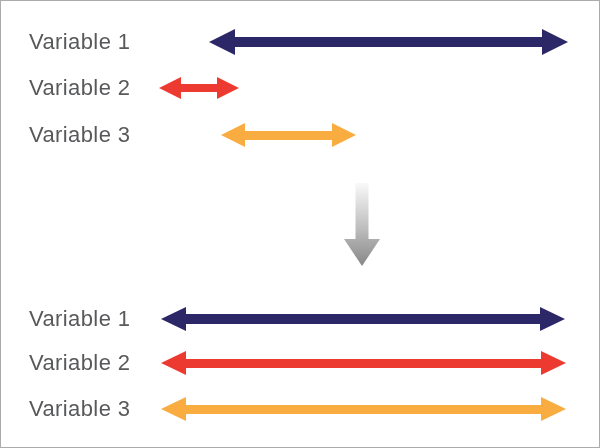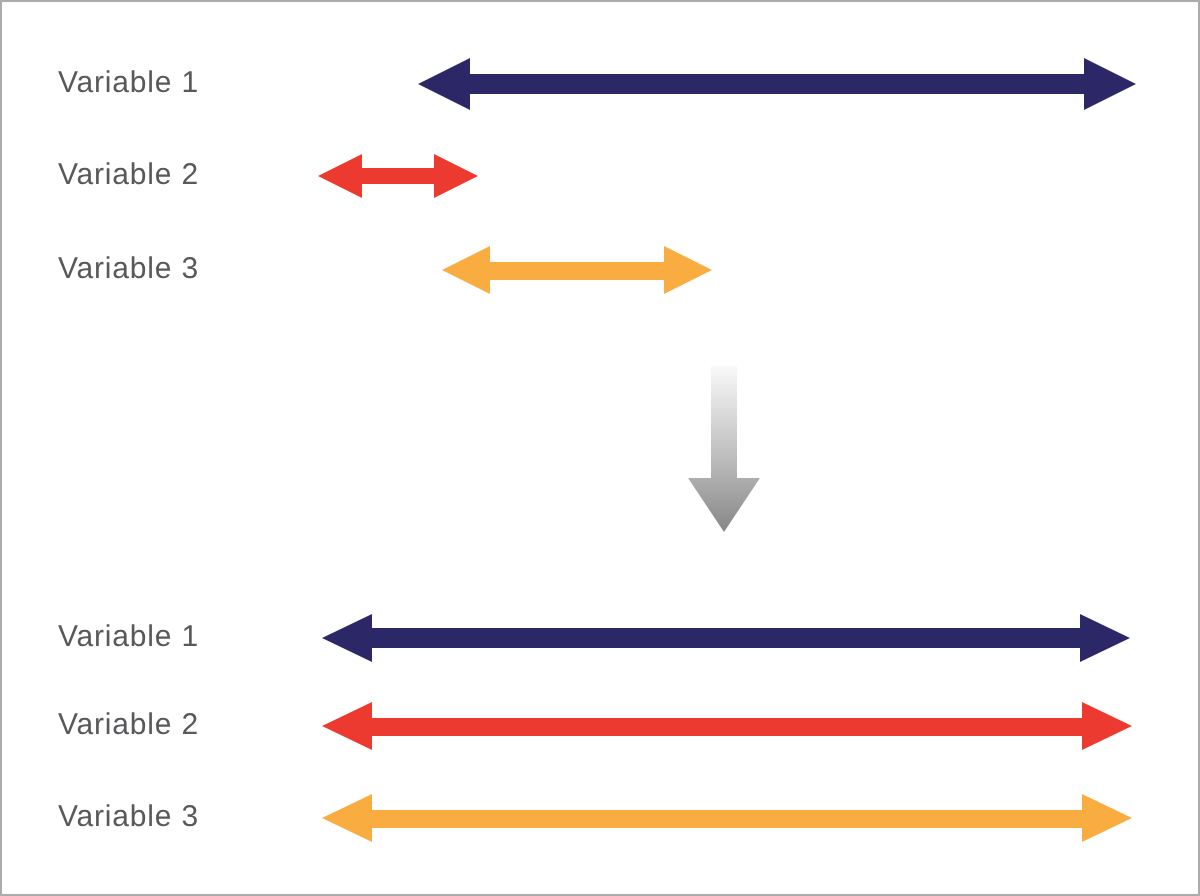--- a/index.html
+++ b/index.html
@@ -10,21 +10,21 @@
     background:#ffffff;
     border:1px solid #ababab;
     overflow:hidden;
     font-family:"Liberation Sans", sans-serif;
   }
   .vlabel{
     position:absolute;
     left:28px;
     height:28px;
     line-height:28px;
-    font-size:15px;
+    font-size:22px;
     letter-spacing:0.4px;
     color:var(--label-color,#58595b);
     white-space:nowrap;
   }
   .darrow{
     position:absolute;
     display:flex;
     align-items:center;
     height:var(--head,26px);
   }

